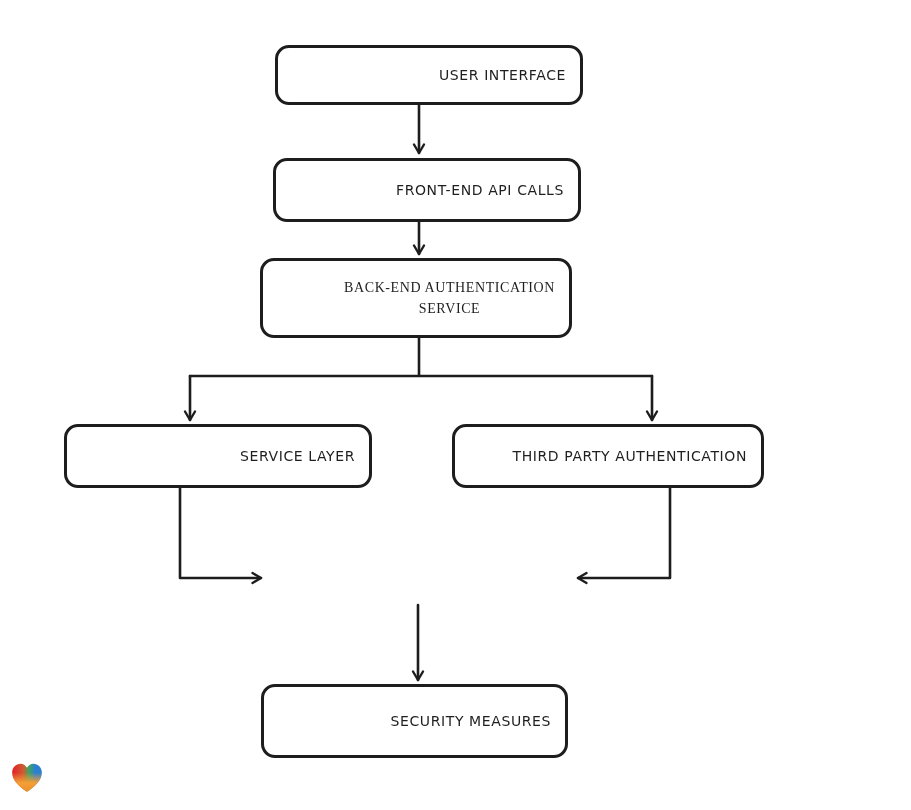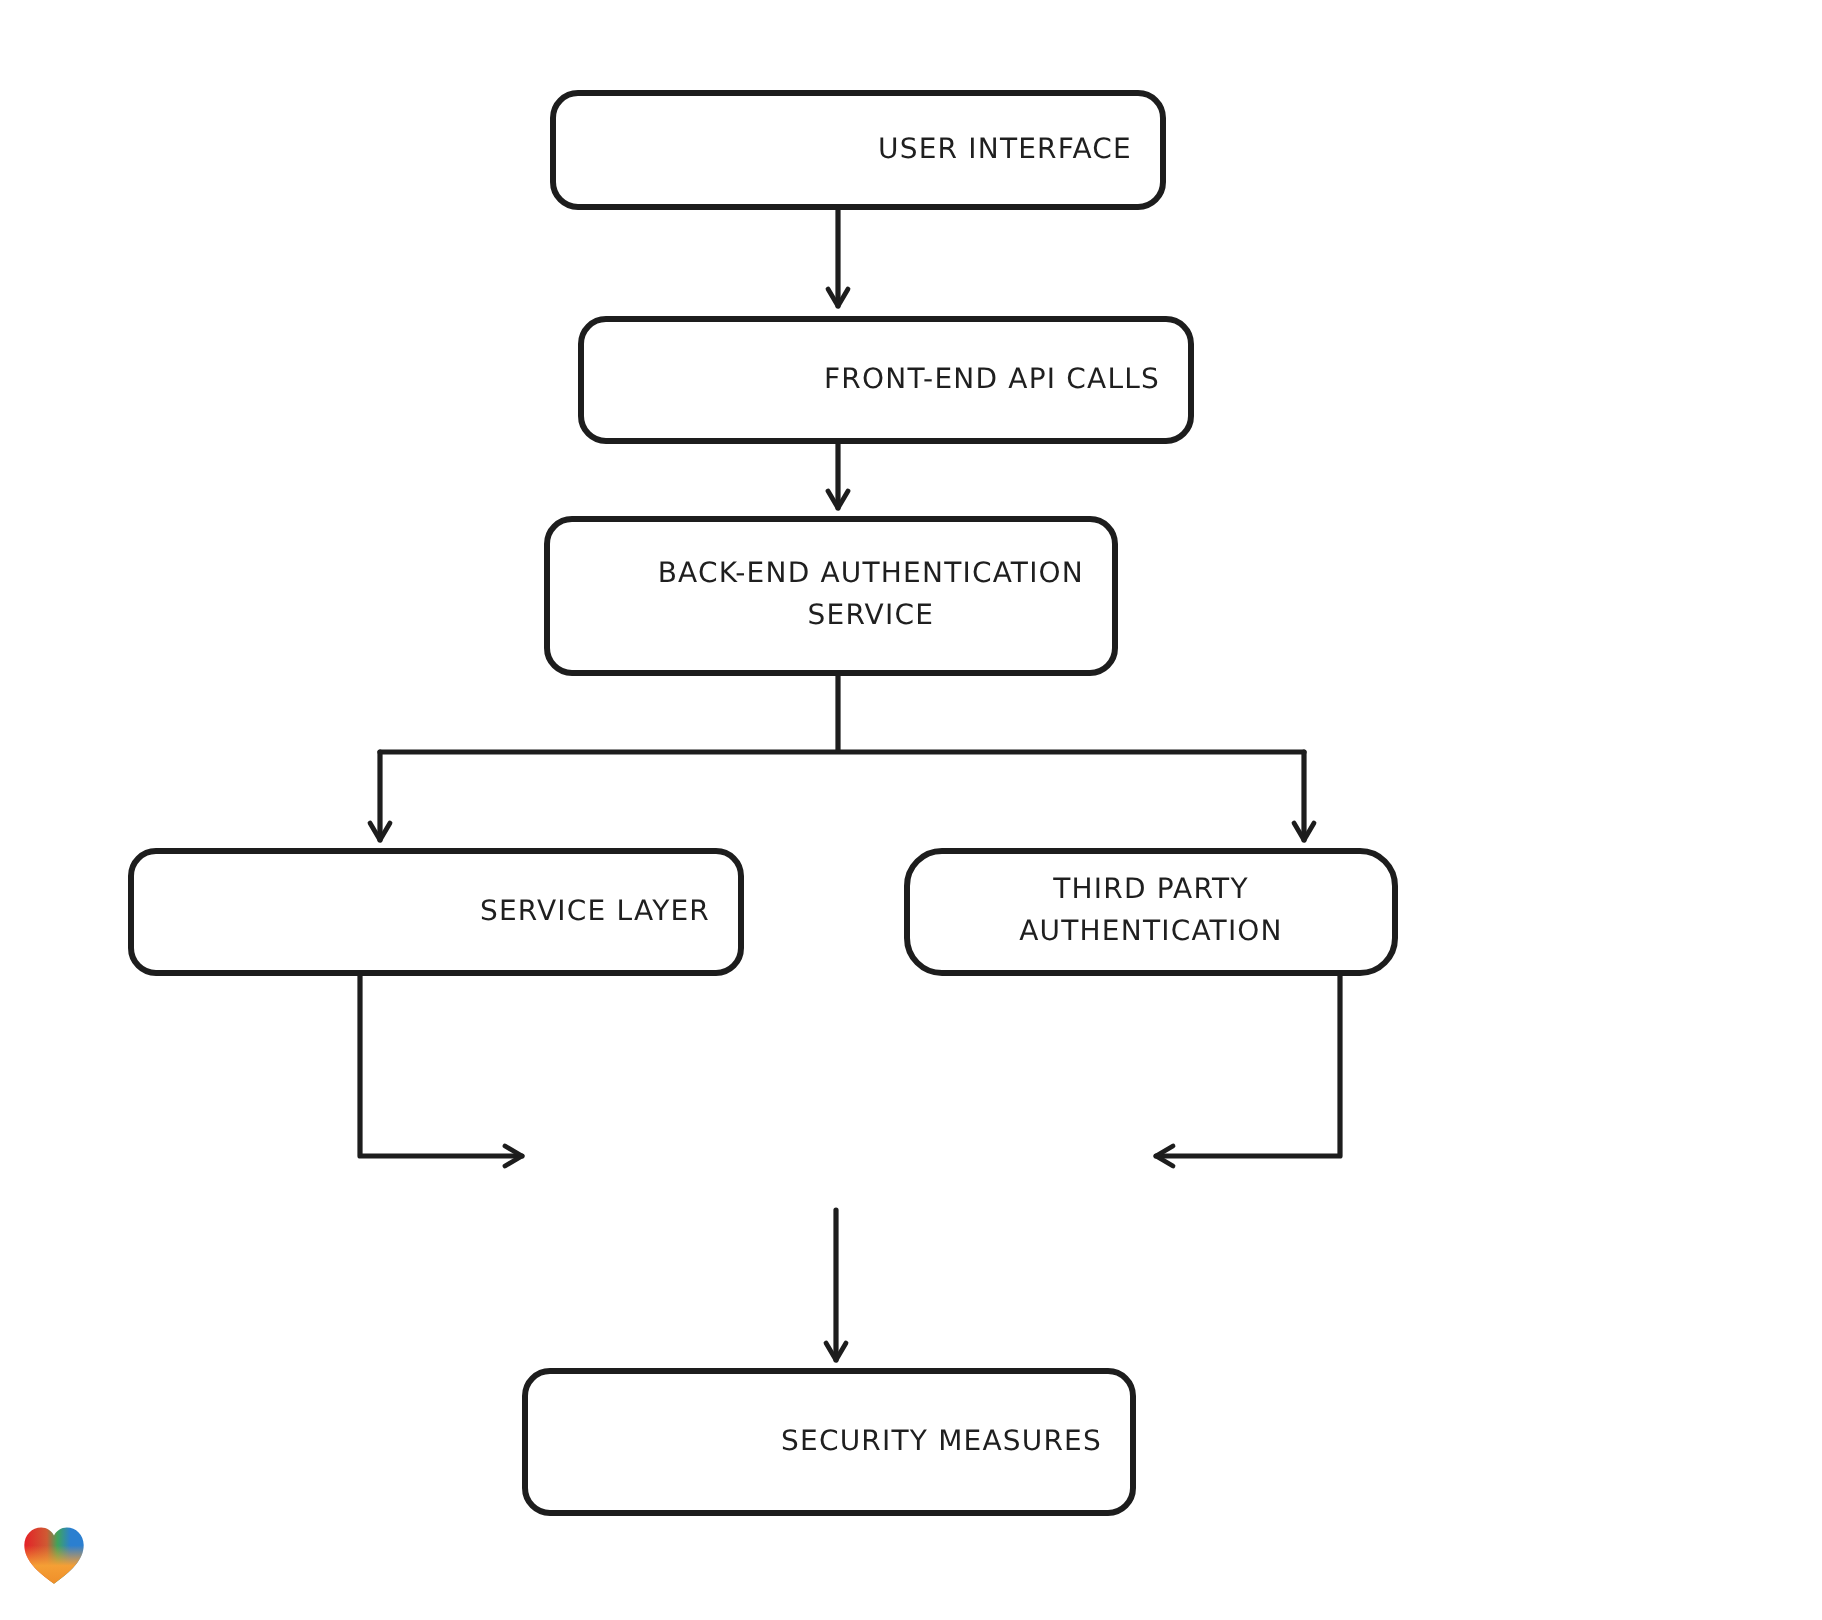--- a/index.html
+++ b/index.html
@@ -35,24 +35,24 @@
     text-align: center;
     color: #1f1f1f;
     font-size: 14px;
     letter-spacing: 0.6px;
     line-height: 1.5;
     white-space: pre-line;
     padding: 4px 14px;
   }
   
   #node-user-interface          { left: 275px; top:  45px; width: 308px; height: 60px; }
-  #node-front-end-api-calls     { left: 289px; top: 158px; width: 308px; height: 64px; }
-  #node-back-end-auth-service   { left: 272px; top: 258px; width: 287px; height: 80px; }
+  #node-front-end-api-calls     { left: 273px; top: 158px; width: 308px; height: 64px; }
+  #node-back-end-auth-service   { left: 260px; top: 258px; width: 312px; height: 80px; font-family: Liberation Serif, serif; }
   #node-database-layer          { left:  64px; top: 424px; width: 308px; height: 64px; }
-  #node-third-party-auth        { left: 452px; top: 424px; width: 247px; height: 64px; border-radius: 19px; }
+  #node-third-party-auth        { left: 452px; top: 424px; width: 312px; height: 64px; }
   #node-session-token-mgmt      { left: 266px; top: 542px; width: 307px; height: 63px; }
   #node-security-measures       { left: 261px; top: 684px; width: 307px; height: 74px; }
 
   .logo {
     position: absolute;
     left: 8px;
     top: 758px;
     width: 38px;
     height: 38px;
   }

